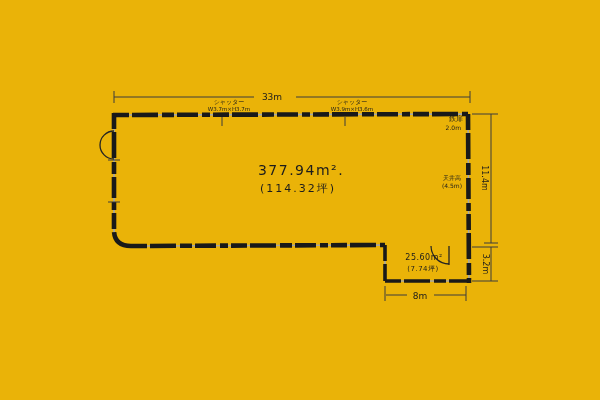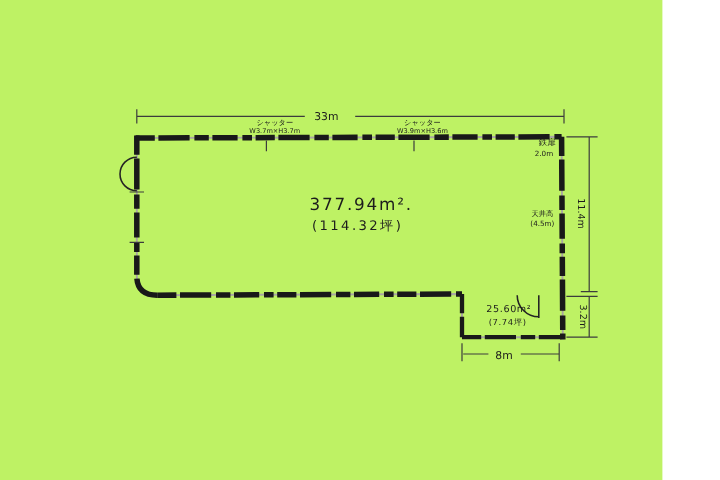--- a/index.html
+++ b/index.html
@@ -1,18 +1,18 @@
 <!DOCTYPE html>
 <html><head>
 <meta charset="utf-8">
 <style>
   html,body{margin:0;padding:0;background:#ffffff;}
   .page{
-    position:relative;width:552px;height:400px;overflow:hidden;
-    background:#bef264;font-family:"DejaVu Sans", sans-serif;
+    position:relative;width:600px;height:400px;overflow:hidden;
+    background:#eab308;font-family:"DejaVu Sans", sans-serif;
   }
   svg{position:absolute;inset:0;}
   .wall-base{stroke:#a9a7a2;stroke-width:1.6;fill:none;}
   .wall-ink{stroke:#191919;stroke-width:4.6;fill:none;stroke-linecap:butt;
             stroke-dasharray:16 3 26 4 12 3 21 4 8 3;}
   .wall-ink.thin{stroke-width:3.6;}
   .dimline{stroke:#3c3c3c;stroke-width:1;fill:none;}
   .sketchline{stroke:#242424;stroke-width:1.3;fill:none;}
   text{fill:#1c1c1c;}
   .dim-label{font-size:9px;}

